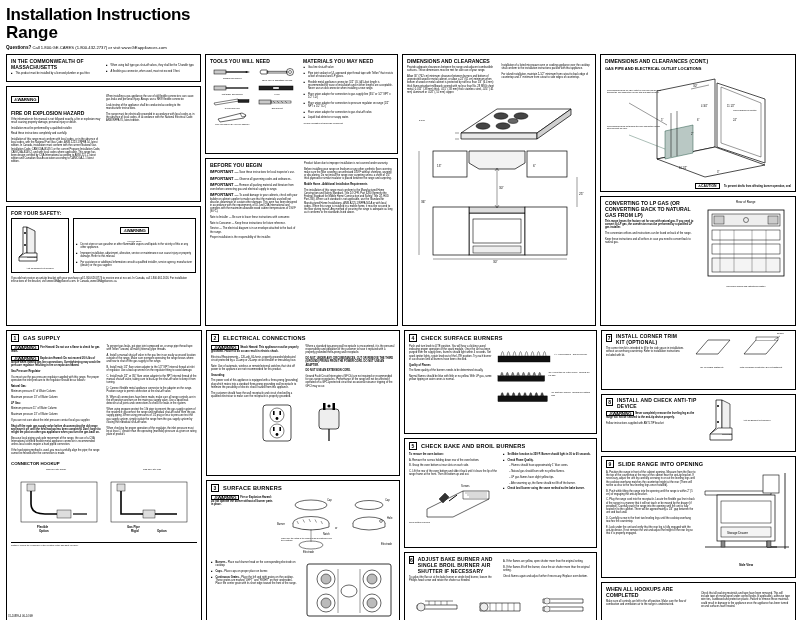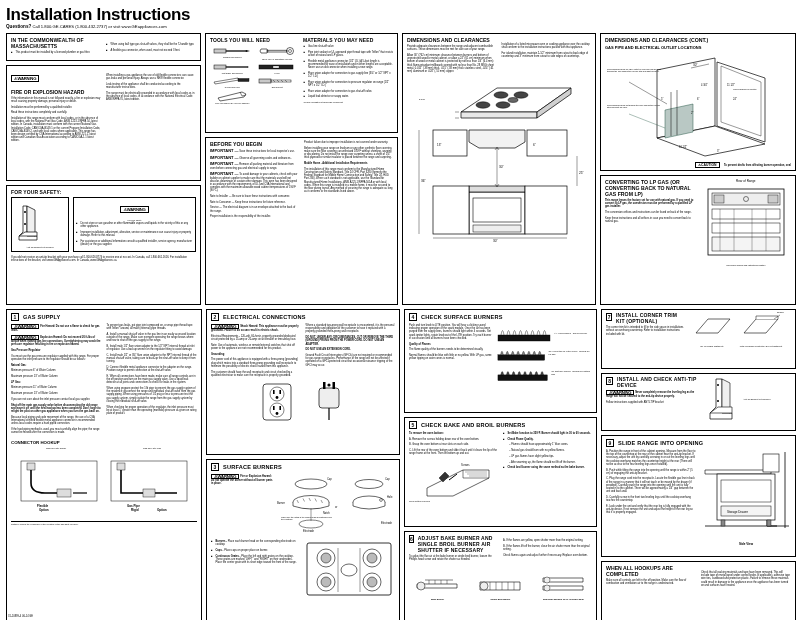--- a/index.html
+++ b/index.html
@@ -79,20 +79,21 @@
   table.tools { width:100%; border-collapse:collapse; }
   table.tools td { text-align:center; vertical-align:top; padding:1px; font-size:2.2px; }
 </style>
 </head>
 <body>
 
 <div class="page">
 
   <div>
     <div class="doc-title">Installation Instructions</div>
+    <div class="doc-sub">Range</div>
     <div class="questions">
       <span class="q">Questions?</span>
       <span>Call 1.800.GE.CARES (1.800.432.2737) or visit www.GEappliances.com</span>
     </div>
   </div>
 
   <div class="top-row">
 
     <div class="col c1">
 

